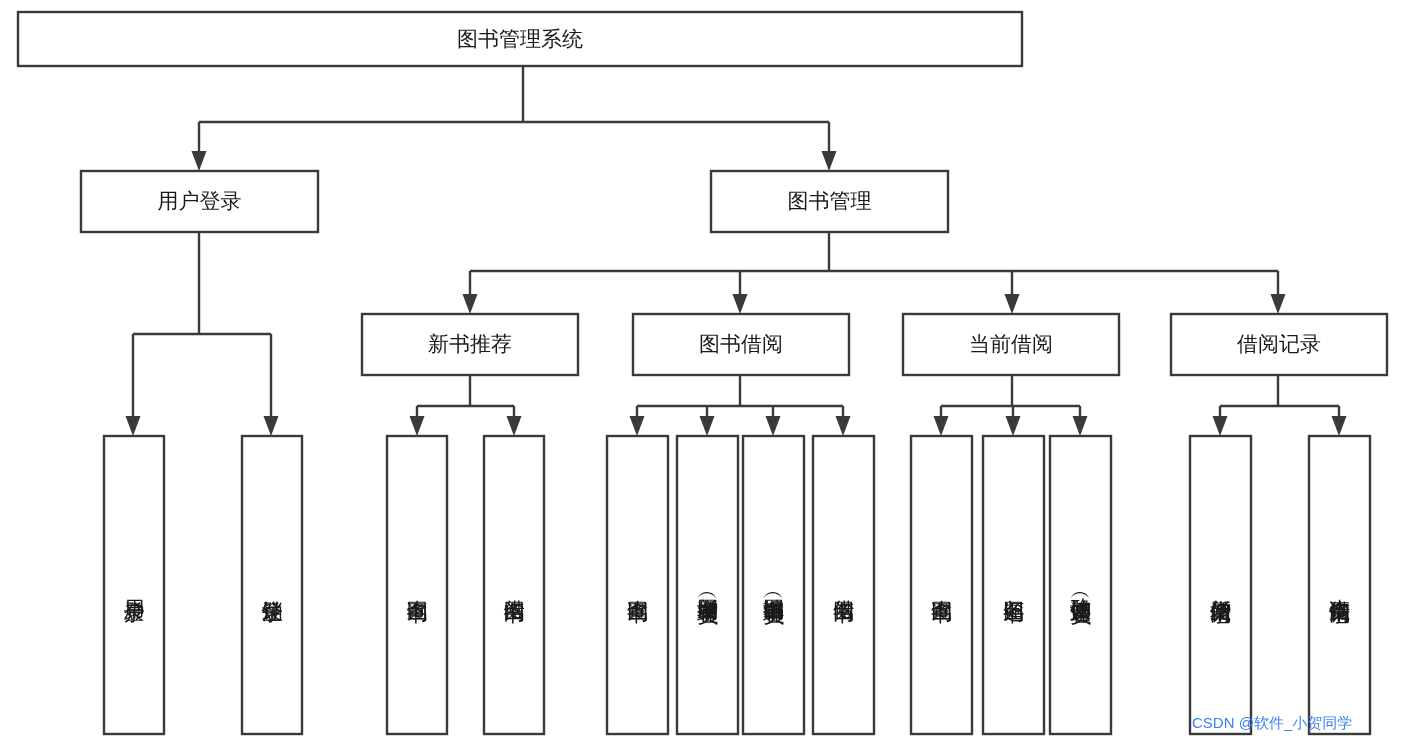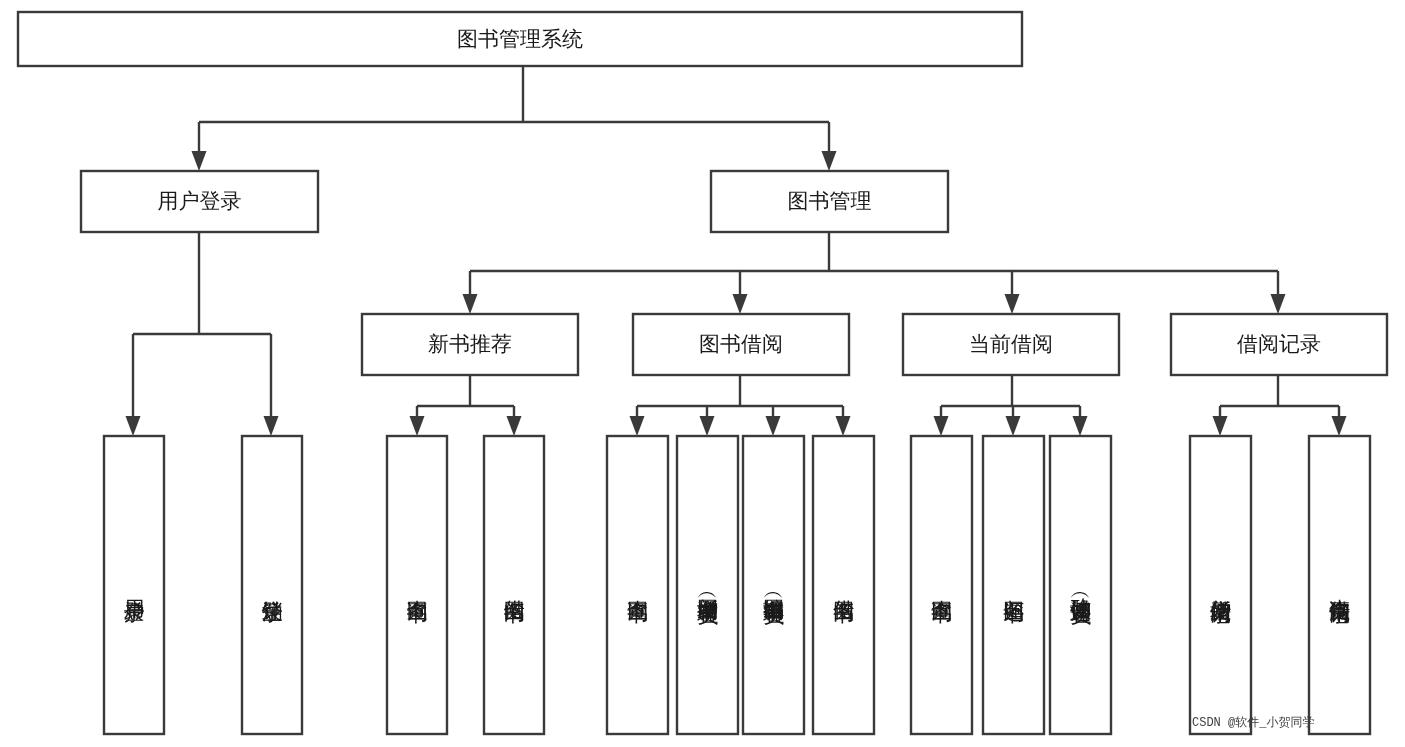--- a/index.html
+++ b/index.html
@@ -62,23 +62,23 @@
     letter-spacing: 1px;
     text-align: center;
     display: flex;
     align-items: center;
     justify-content: center;
     pointer-events: none;
     user-select: none;
   }
   .watermark {
     position: absolute;
-    font-family: Liberation Mono, monospace;
-    font-size: 12px;
-    color: #404040;
+    font-family: Liberation Sans, sans-serif;
+    font-size: 15px;
+    color: #3b82f6;
     white-space: nowrap;
     user-select: none;
   }
 </style>
 </head>
 <body>
 
 <div id="diagram-root">
   <svg class="diagram-canvas" viewBox="0 0 1405 747" xmlns="http://www.w3.org/2000/svg">
     <g id="layer-connectors">

